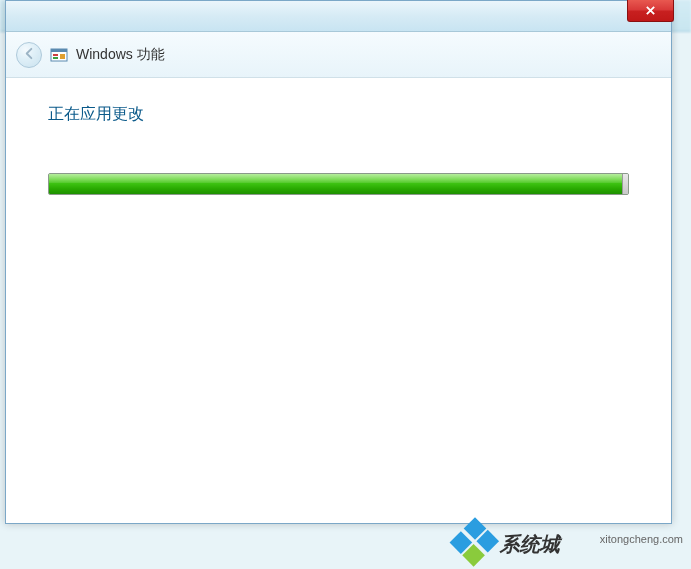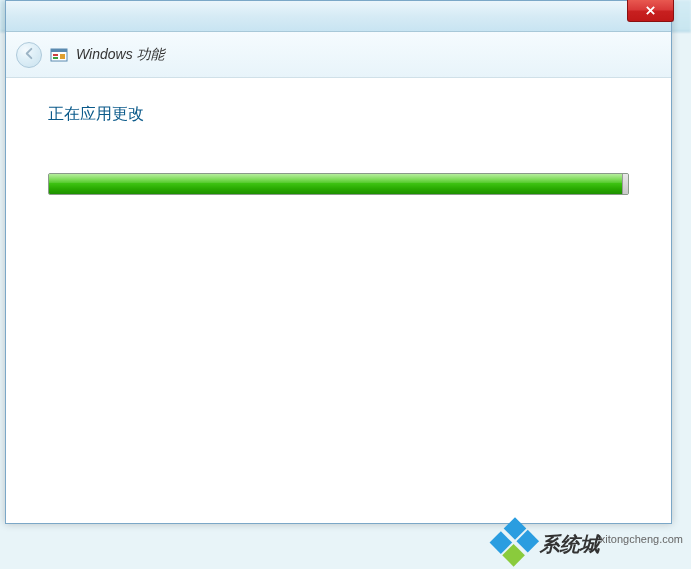--- a/index.html
+++ b/index.html
@@ -94,21 +94,20 @@
       align-items: center;
       justify-content: center;
     }
     .app-icon svg {
       width: 18px;
       height: 18px;
     }
     .title-text {
       font-size: 14px;
       color: #333;
-      font-style: italic;
     }
     .content {
       padding: 26px 42px;
     }
     .status-text {
       font-size: 16px;
       color: #0b5a8a;
       margin-bottom: 48px;
     }
     .progress-bar {
@@ -181,20 +180,21 @@
     }
     .wm-title {
       font-size: 20px;
       font-weight: bold;
       color: #333;
       font-style: italic;
     }
     .wm-url {
       font-size: 11px;
       color: #666;
+      margin-left: 40px;
     }
   </style>
 </head>
 <body>
 
 <div class="backdrop"></div>
 
 <div class="window">
   <div class="titlebar">
     <div class="close-btn">

